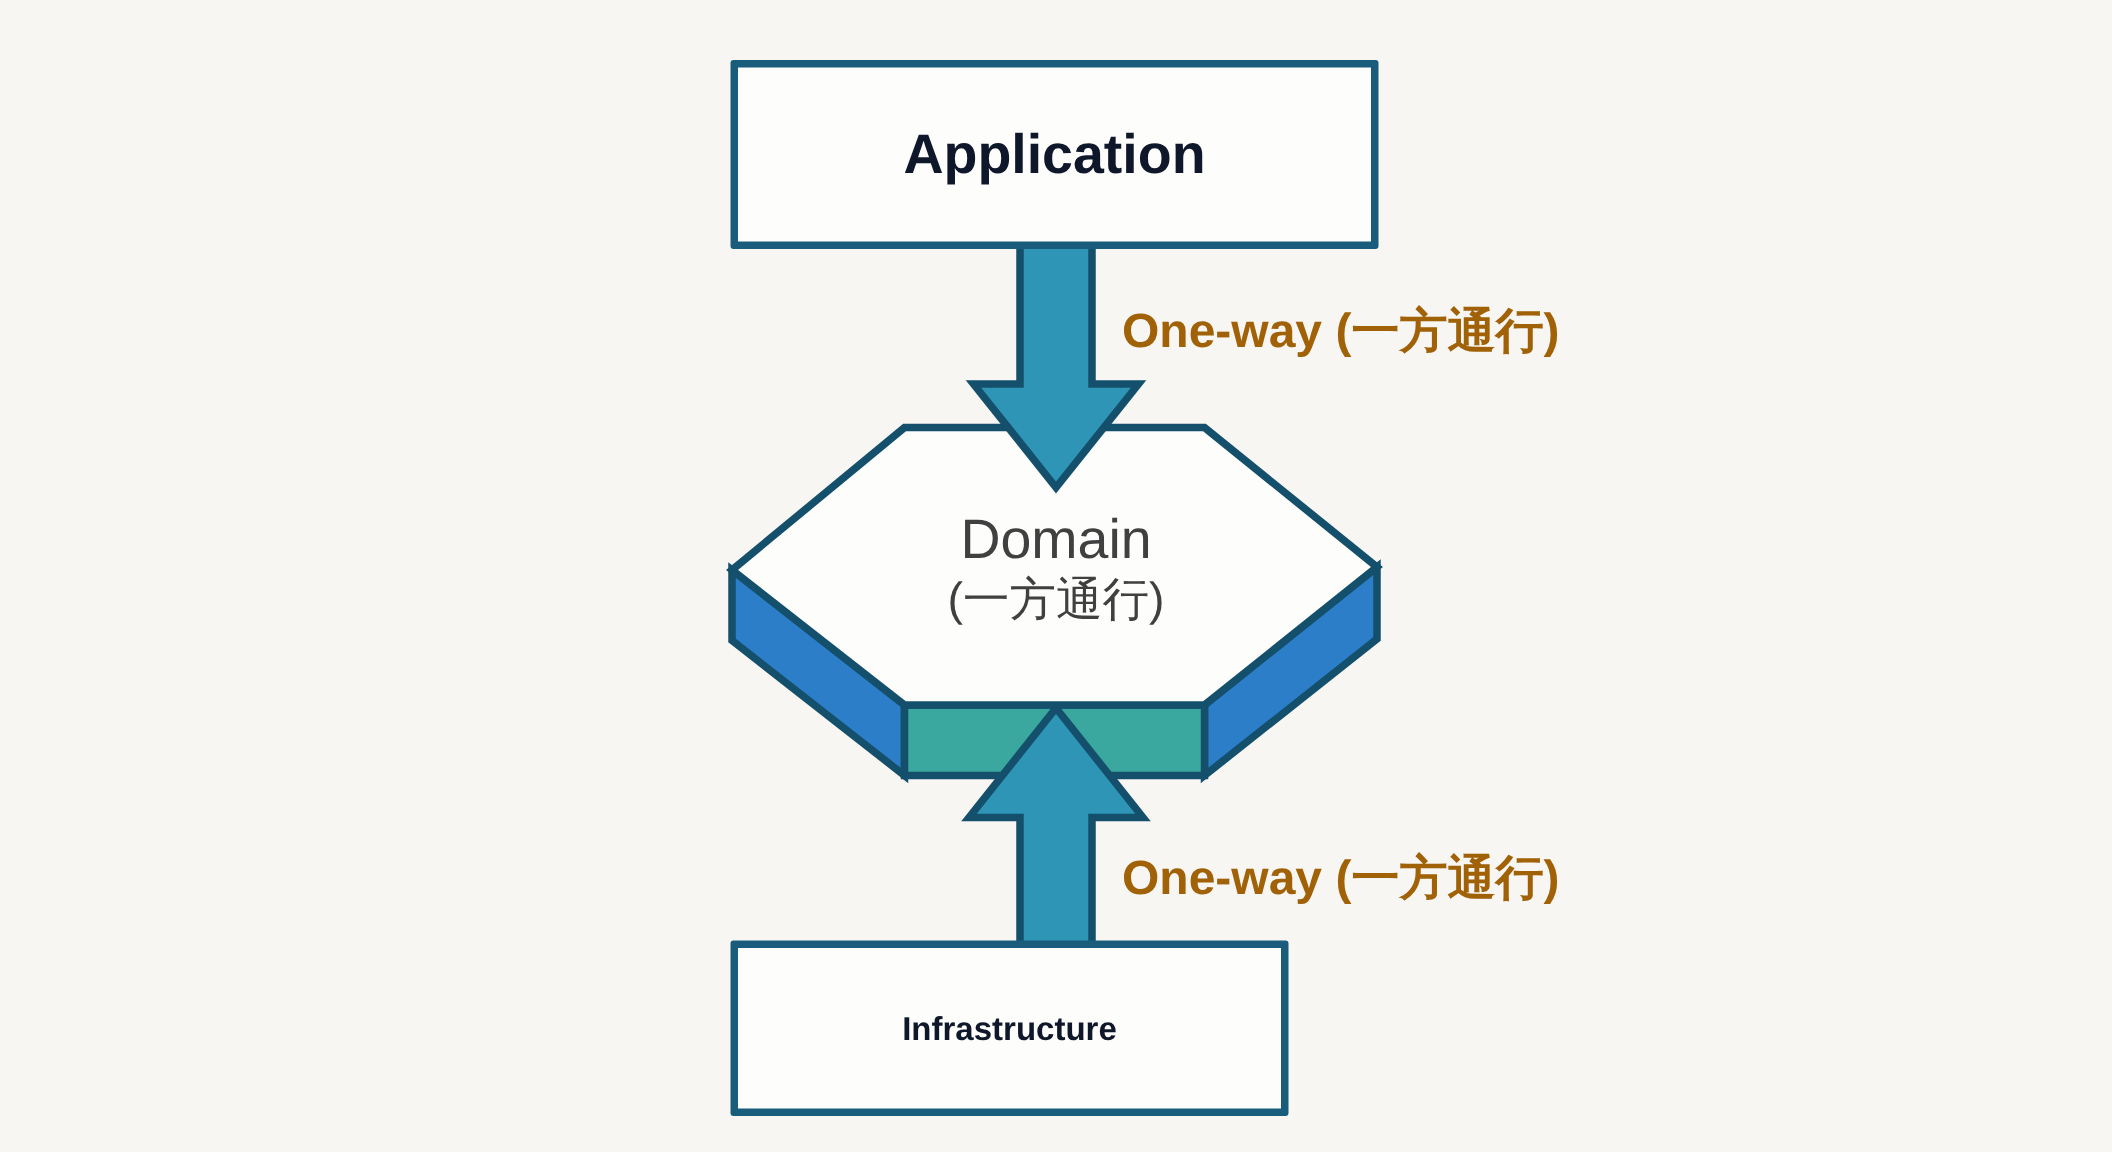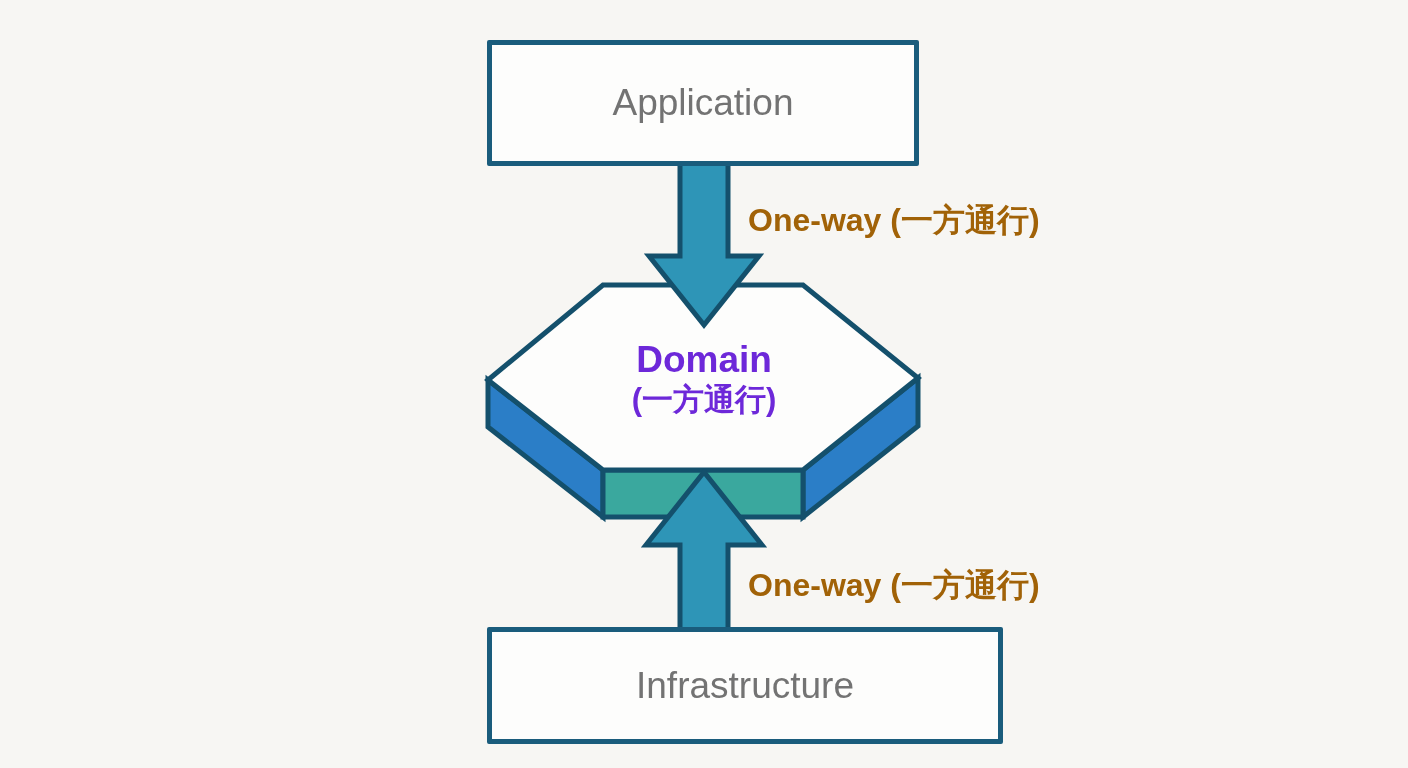--- a/index.html
+++ b/index.html
@@ -29,48 +29,48 @@
     position: absolute;
     box-sizing: border-box;
     background: #fdfdfc;
     border: 5px solid #1a5c7c;
     border-radius: 2px;
     display: flex;
     flex-direction: column;
     align-items: center;
     justify-content: center;
     z-index: 2;
-    color: #737373;
-    font-weight: 400;
+    color: #0f172a;
+    font-weight: 700;
     text-align: center;
   }
   .app-box {
     left: 487px;
     top: 40px;
     width: 432px;
     height: 126px;
     font-size: 37px;
   }
   .infra-box {
     left: 487px;
     top: 627px;
-    width: 516px;
+    width: 372px;
     height: 117px;
-    font-size: 37px;
+    font-size: 22px;
     line-height: 1.18;
   }
   .domain-label {
     position: absolute;
     left: 528px;
     top: 340px;
     width: 352px;
     text-align: center;
     z-index: 3;
-    color: #6d28d9;
-    font-weight: 700;
+    color: #404040;
+    font-weight: 400;
   }
   .domain-label .main {
     font-size: 37px;
     line-height: 1.1;
     display: block;
   }
   .domain-label .sub {
     font-size: 31px;
     line-height: 1.25;
     display: block;

